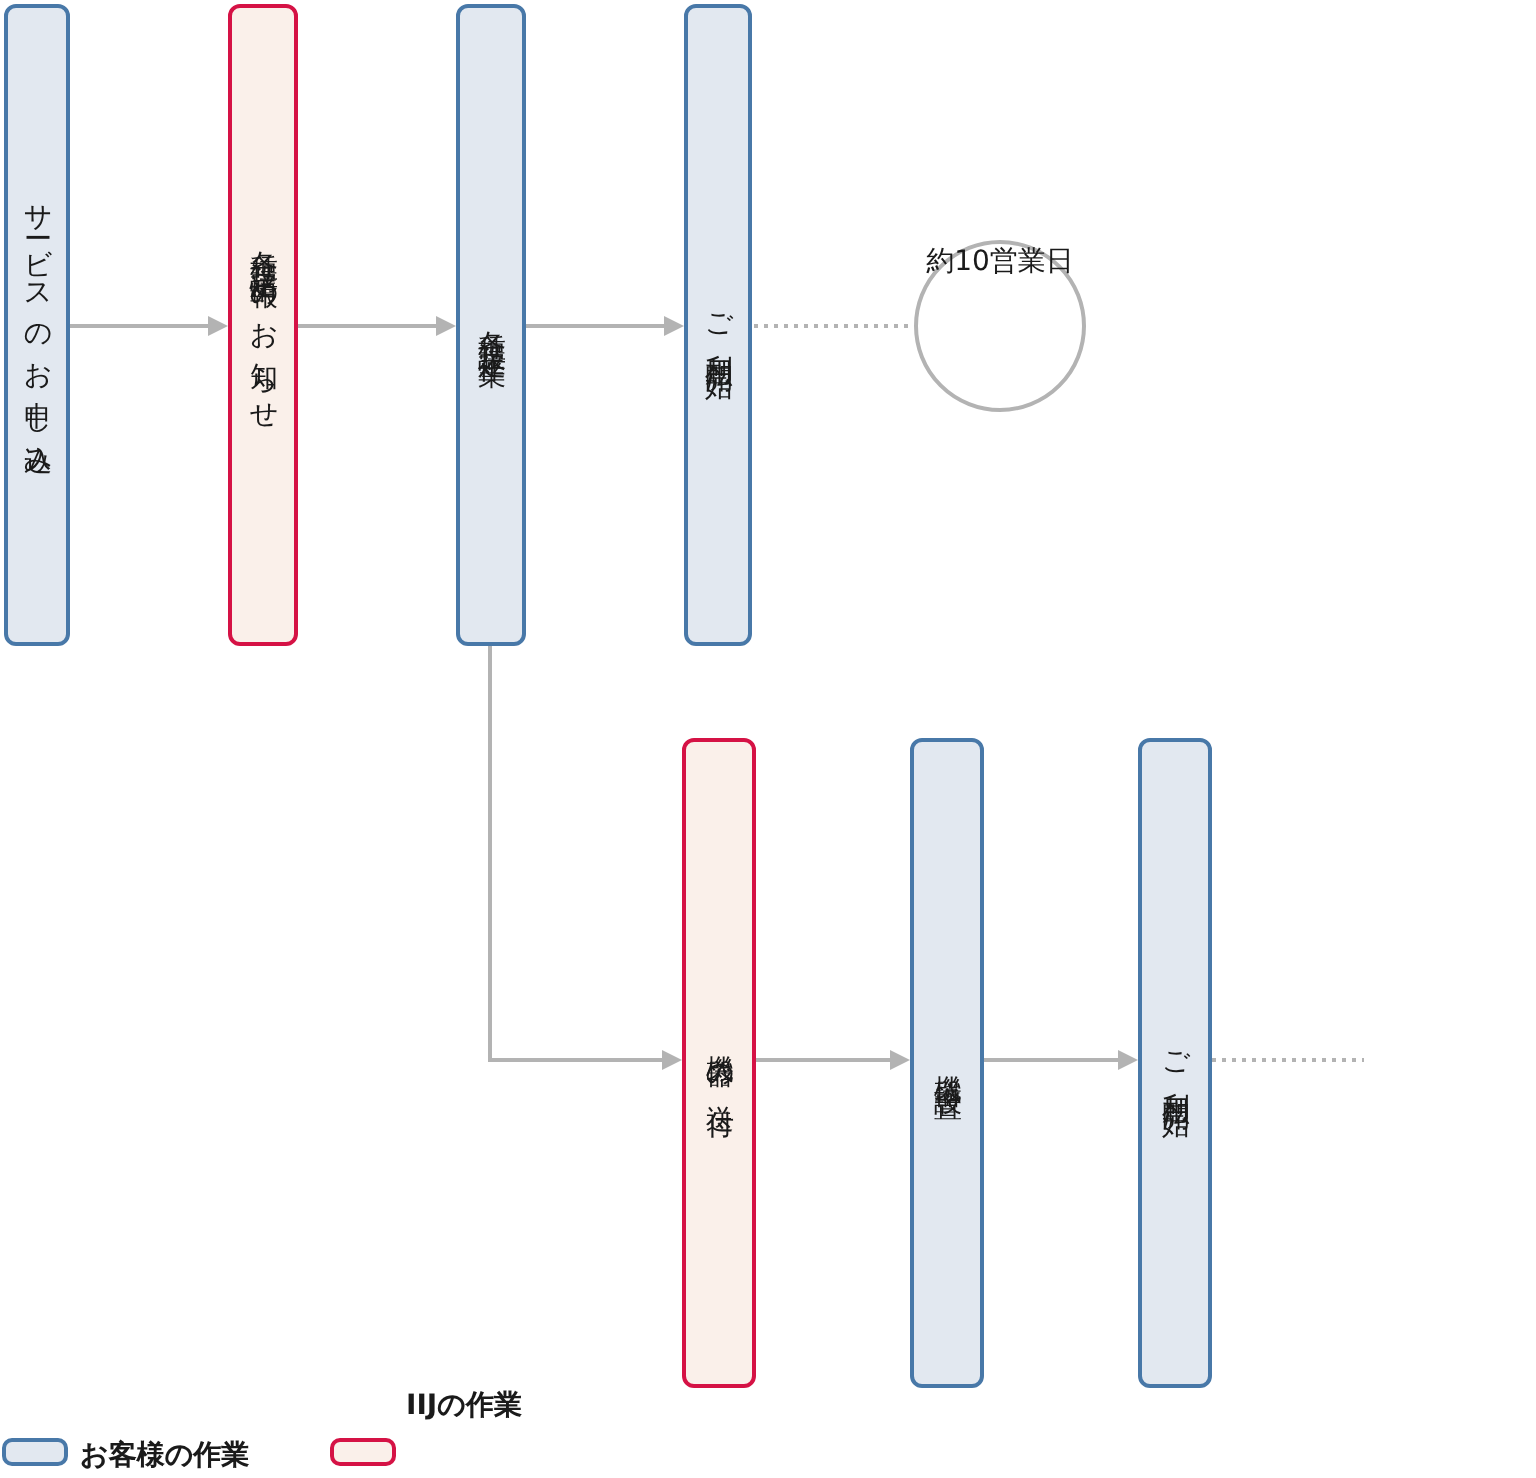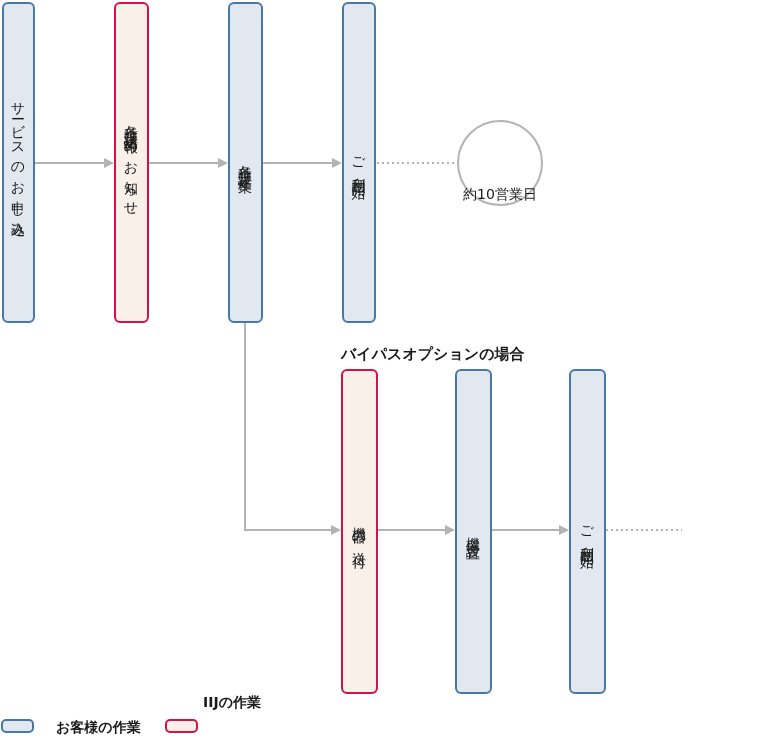--- a/index.html
+++ b/index.html
@@ -61,21 +61,21 @@
   }
   
   .duration-circle {
     position: absolute;
     width: 86px;
     height: 86px;
     border: 2px solid #b3b3b3;
     border-radius: 50%;
     background: #ffffff;
     display: flex;
-    align-items: flex-end;
+    align-items: flex-start;
     justify-content: center;
     font-size: 14px;
     white-space: nowrap;
   }
   
   .branch-title {
     position: absolute;
     left: 341px;
     top: 345px;
     font-size: 15px;
@@ -132,21 +132,20 @@
   <div class="dotted" style="left:377px; top:162px; width:80px;"></div>
 
   <div class="duration-circle" style="left:457px; top:120px;">
     <span>約10営業日</span>
   </div>
 
   <div class="vline" style="left:244px; top:323px; height:208px;"></div>
   <div class="hline" style="left:244px; top:529px; width:88px;"></div>
   <div class="arrowhead" style="left:331px; top:525px;"></div>
 
-  <div class="branch-title">バイパスオプションの場合</div>
 
   <div class="step iij" style="left:341px; top:369px; width:37px; height:325px;">
     <span class="vtext">機器の送付</span>
   </div>
 
   <div class="step customer" style="left:455px; top:369px; width:37px; height:325px;">
     <span class="vtext">機器設置</span>
   </div>
 
   <div class="step customer" style="left:569px; top:369px; width:37px; height:325px;">
@@ -156,18 +155,18 @@
   <div class="hline" style="left:378px; top:529px; width:67px;"></div>
   <div class="arrowhead" style="left:445px; top:525px;"></div>
 
   <div class="hline" style="left:492px; top:529px; width:67px;"></div>
   <div class="arrowhead" style="left:559px; top:525px;"></div>
 
   <div class="dotted" style="left:606px; top:529px; width:76px;"></div>
 
 
   <div class="legend-swatch customer" style="left:1px; top:719px;"></div>
-  <div class="legend-label" style="left:56px; top:719px;font-family:Liberation Mono, monospace;">お客様の作業</div>
+  <div class="legend-label" style="left:40px; top:719px;font-family:Liberation Mono, monospace;">お客様の作業</div>
 
   <div class="legend-swatch iij" style="left:165px; top:719px;"></div>
   <div class="legend-label" style="left:203px; top:694px;">IIJの作業</div>
 
 </div>
 
 </body></html>

